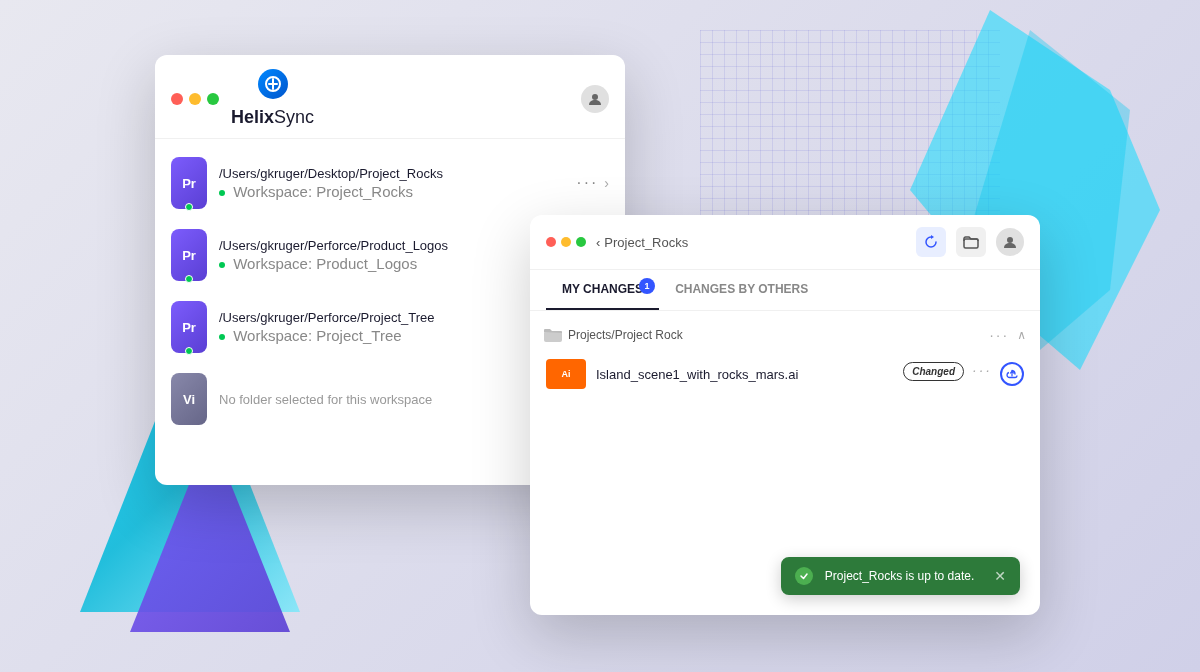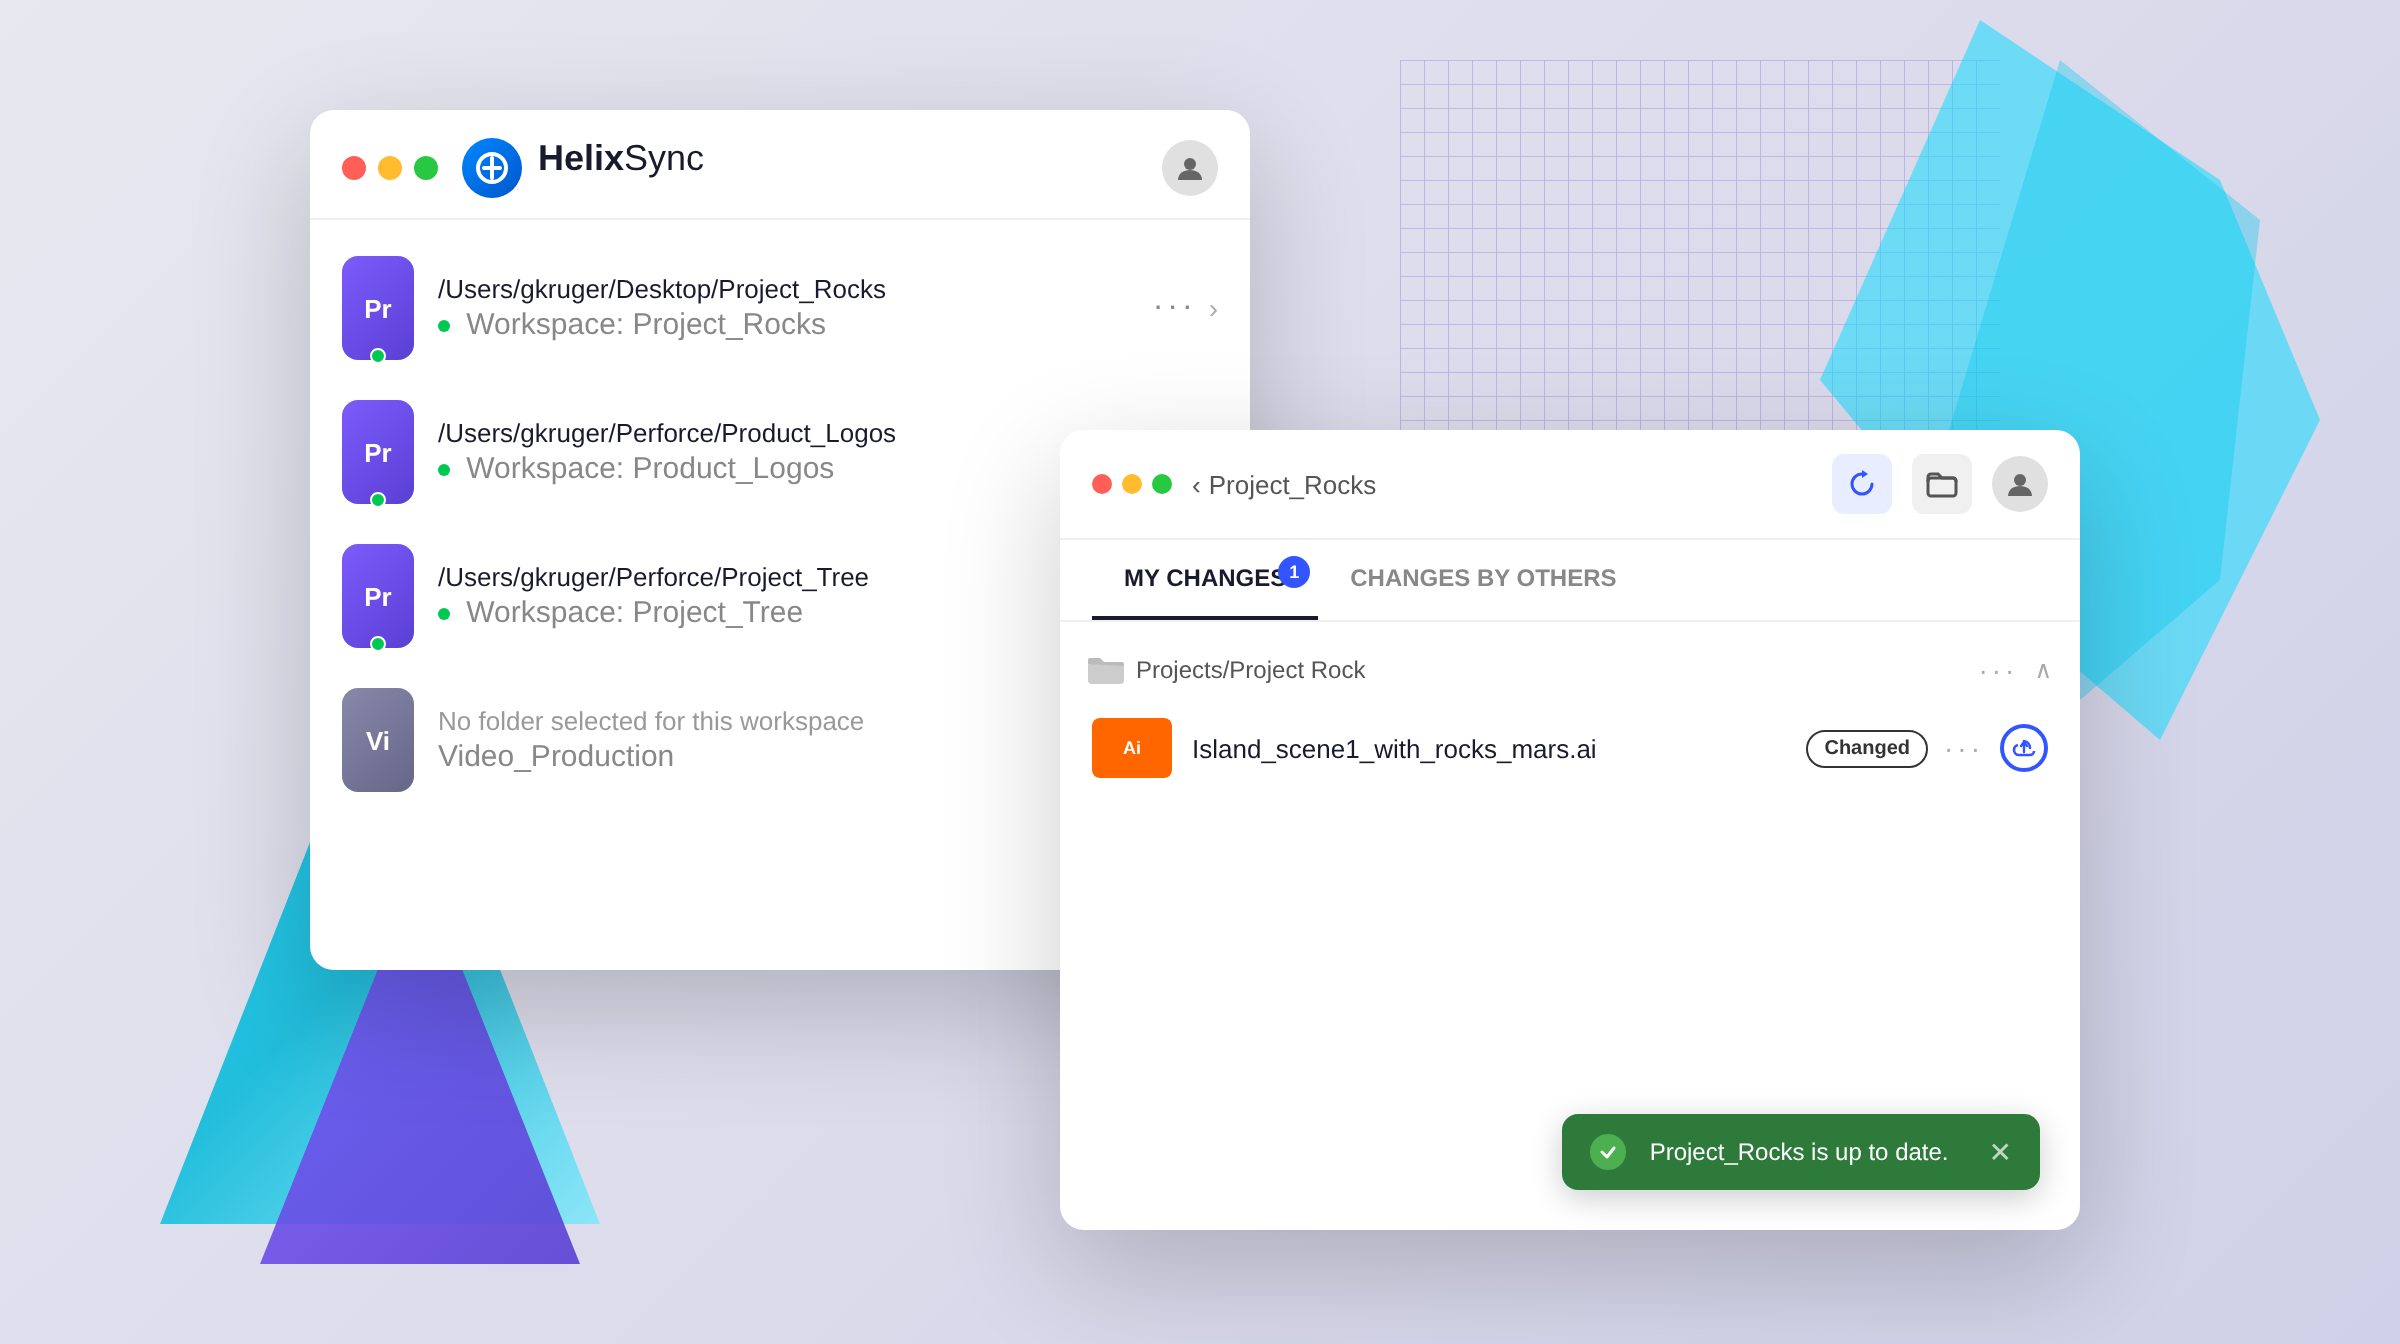--- a/index.html
+++ b/index.html
@@ -86,21 +86,23 @@
       width: 12px;
       height: 12px;
       border-radius: 50%;
     }
     .tl-red { background: #ff5f57; }
     .tl-yellow { background: #febc2e; }
     .tl-green { background: #28c840; }
 
     .app-logo {
       display: flex;
+      align-items: center;
       gap: 8px;
+      flex-direction: column;
     }
     .logo-icon {
       width: 30px;
       height: 30px;
       background: linear-gradient(135deg, #0088ff, #0055cc);
       border-radius: 50%;
       display: flex;
       align-items: center;
       justify-content: center;
       color: white;
@@ -382,22 +384,23 @@
       flex-shrink: 0;
     }
     .file-name {
       font-size: 13px;
       color: #1a1a2e;
       font-weight: 400;
     }
     .file-actions {
       margin-left: auto;
       display: flex;
-      align-items: center;
+      align-items: flex-start;
       gap: 8px;
+      font-style: italic;
     }
     .status-badge {
       border: 1.5px solid #333;
       color: #333;
       font-size: 10px;
       font-weight: 600;
       padding: 3px 8px;
       border-radius: 12px;
     }
     .file-dots {
@@ -567,23 +570,20 @@
       </div>
       <div class="ws-actions"></div>
     </div>
 
     <div class="workspace-item">
       <div class="ws-avatar ws-avatar-vi">
         <span>Vi</span>
       </div>
       <div class="ws-info">
         <div class="ws-path" style="color:#999;">No folder selected for this workspace</div>
-        <div class="ws-name">
-          <span>Video_Production</span>
-        </div>
       </div>
       <div class="ws-actions">
         <span class="ws-dots">···</span>
         <span style="font-size:18px;">👆</span>
       </div>
     </div>
 
   </div>
 </div>
 

